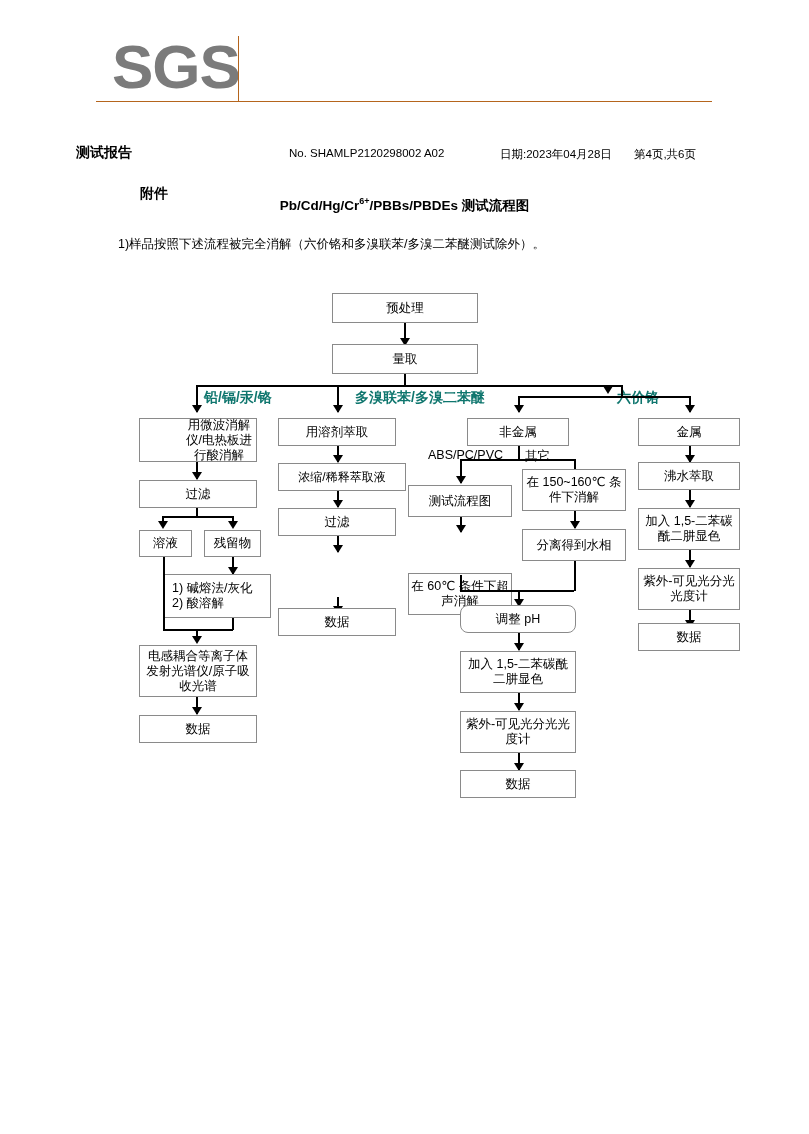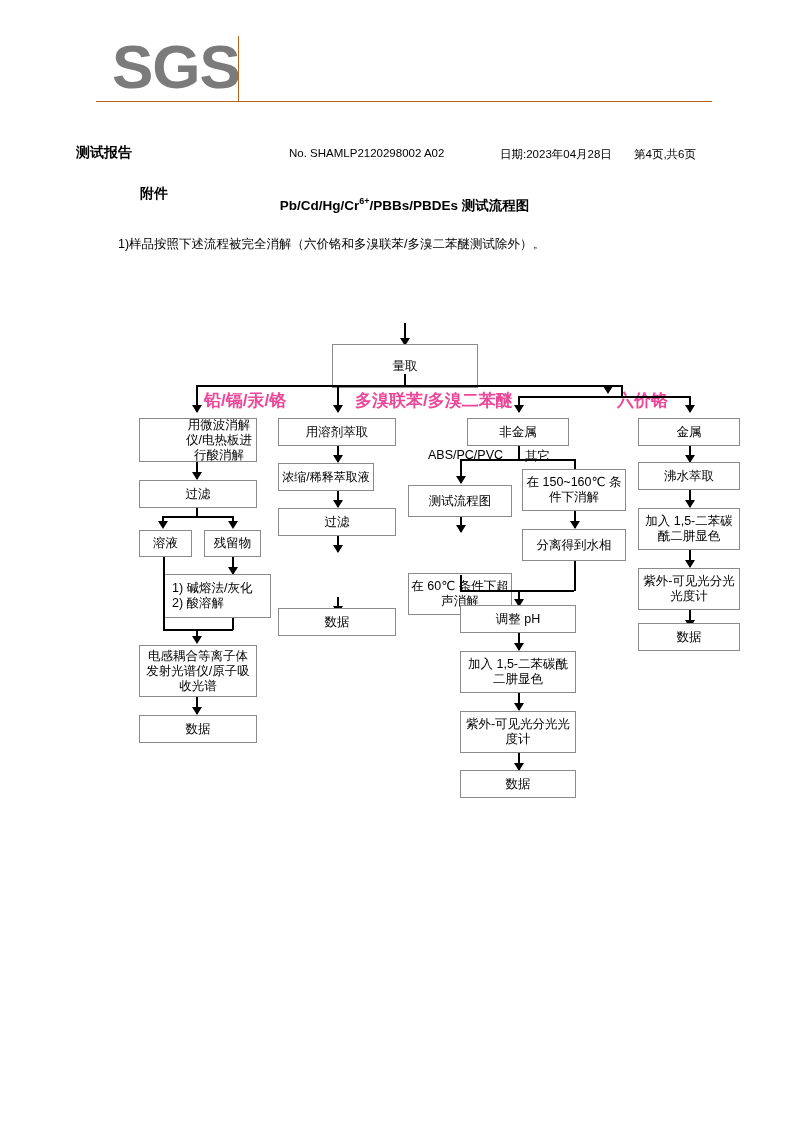--- a/index.html
+++ b/index.html
@@ -140,23 +140,23 @@
   .arrowhead {
     position: absolute;
     width: 0;
     height: 0;
     border-left: 5px solid transparent;
     border-right: 5px solid transparent;
     border-top: 8px solid #000;
   }
   .branch-label {
     position: absolute;
-    font-size: 17px;
-    font-weight: bold;
-    color: #ec4899;
+    font-size: 14px;
+    font-weight: bold;
+    color: #0f766e;
     white-space: nowrap;
   }
   .sub-label {
     position: absolute;
     font-size: 12.5px;
     color: #000;
     white-space: nowrap;
   }
 
   
@@ -183,24 +183,25 @@
   <div id="report-no">No. SHAMLP2120298002  A02</div>
   <div id="report-date">日期:2023年04月28日</div>
   <div id="report-page">第4页,共6页</div>
 
   <div id="flow-title"><span>Pb/Cd/Hg/Cr</span><sup>6+</sup><span>/PBBs/PBDEs  测试流程图</span></div>
 
   <div id="note-line">1)样品按照下述流程被完全消解（六价铬和多溴联苯/多溴二苯醚测试除外）。</div>
 
   <div id="flow">
 
+    <div class="node" style="left:332px; top:293px; width:146px; height:30px;">预处理</div>
     <div class="conn-v" style="left:404px; top:323px; height:22px;"></div>
     <div class="arrowhead" style="left:400px; top:338px;"></div>
 
-    <div class="node" style="left:332px; top:344px; width:146px; height:44px;">量取</div>
+    <div class="node" style="left:332px; top:344px; width:146px; height:30px;">量取</div>
 
     <div class="conn-v" style="left:404px; top:374px; height:12px;"></div>
     <div class="conn-h" style="left:196px; top:385px; width:426px;"></div>
 
     <div class="branch-label" style="left:204px; top:389px;">铅/镉/汞/铬</div>
     <div class="branch-label" style="left:355px; top:389px;">多溴联苯/多溴二苯醚</div>
     <div class="branch-label" style="left:617px; top:389px;">六价铬</div>
 
     <div class="conn-v" style="left:196px; top:385px; height:27px;"></div>
     <div class="arrowhead" style="left:192px; top:405px;"></div>
@@ -247,21 +248,21 @@
     <div class="node" style="left:139px; top:645px; width:118px; height:52px;">电感耦合等离子体发射光谱仪/原子吸收光谱</div>
     <div class="conn-v" style="left:196px; top:697px; height:17px;"></div>
     <div class="arrowhead" style="left:192px; top:707px;"></div>
 
     <div class="node" style="left:139px; top:715px; width:118px; height:28px;">数据</div>
 
     <div class="node" style="left:278px; top:418px; width:118px; height:28px;">用溶剂萃取</div>
     <div class="conn-v" style="left:337px; top:446px; height:16px;"></div>
     <div class="arrowhead" style="left:333px; top:455px;"></div>
 
-    <div class="node small" style="left:278px; top:463px; width:96px; height:28px;">浓缩/稀释萃取液</div>
+    <div class="node small" style="left:278px; top:463px; width:128px; height:28px;">浓缩/稀释萃取液</div>
     <div class="conn-v" style="left:337px; top:491px; height:16px;"></div>
     <div class="arrowhead" style="left:333px; top:500px;"></div>
 
     <div class="node" style="left:278px; top:508px; width:118px; height:28px;">过滤</div>
     <div class="conn-v" style="left:337px; top:536px; height:16px;"></div>
     <div class="arrowhead" style="left:333px; top:545px;"></div>
 
     <div class="conn-v" style="left:337px; top:597px; height:16px;"></div>
     <div class="arrowhead" style="left:333px; top:606px;"></div>
 
@@ -290,21 +291,21 @@
     <div class="arrowhead" style="left:570px; top:521px;"></div>
 
     <div class="node" style="left:522px; top:529px; width:104px; height:32px;">分离得到水相</div>
 
     <div class="conn-v" style="left:460px; top:575px; height:16px;"></div>
     <div class="conn-v" style="left:574px; top:561px; height:30px;"></div>
     <div class="conn-h" style="left:460px; top:590px; width:114px;"></div>
     <div class="conn-v" style="left:518px; top:590px; height:14px;"></div>
     <div class="arrowhead" style="left:514px; top:599px;"></div>
 
-    <div class="node" style="left:460px; top:605px; width:116px; height:28px;">调整 pH</div>
+    <div class="node" style="left:460px; top:605px; width:116px; height:28px;border-radius:8px;">调整 pH</div>
     <div class="conn-v" style="left:518px; top:633px; height:17px;"></div>
     <div class="arrowhead" style="left:514px; top:643px;"></div>
 
     <div class="node" style="left:460px; top:651px; width:116px; height:42px;">加入 1,5-二苯碳酰二肼显色</div>
     <div class="conn-v" style="left:518px; top:693px; height:17px;"></div>
     <div class="arrowhead" style="left:514px; top:703px;"></div>
 
     <div class="node" style="left:460px; top:711px; width:116px; height:42px;">紫外-可见光分光光度计</div>
     <div class="conn-v" style="left:518px; top:753px; height:17px;"></div>
     <div class="arrowhead" style="left:514px; top:763px;"></div>

